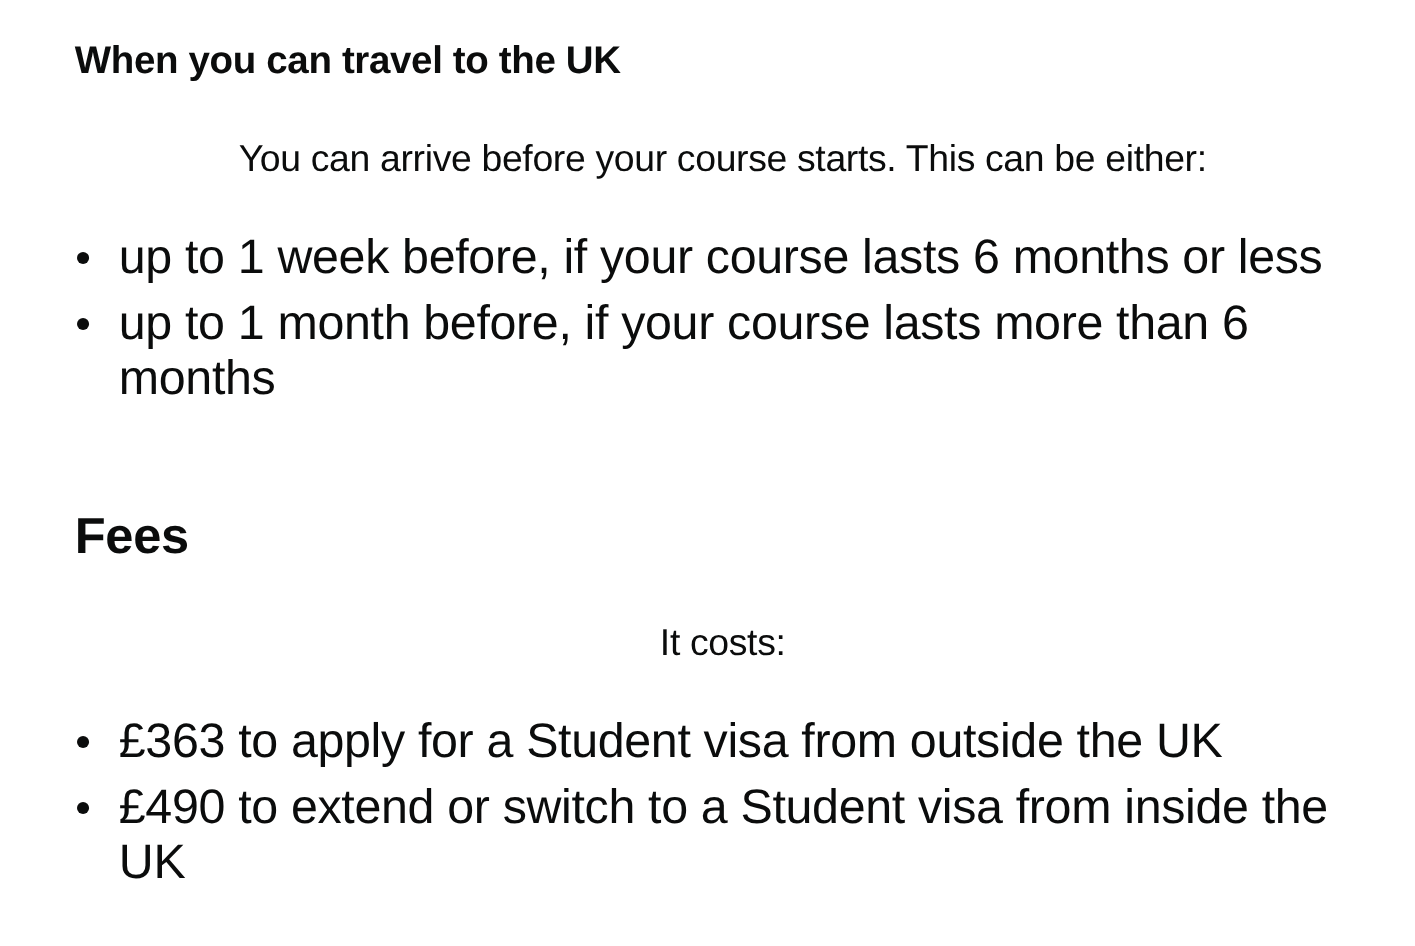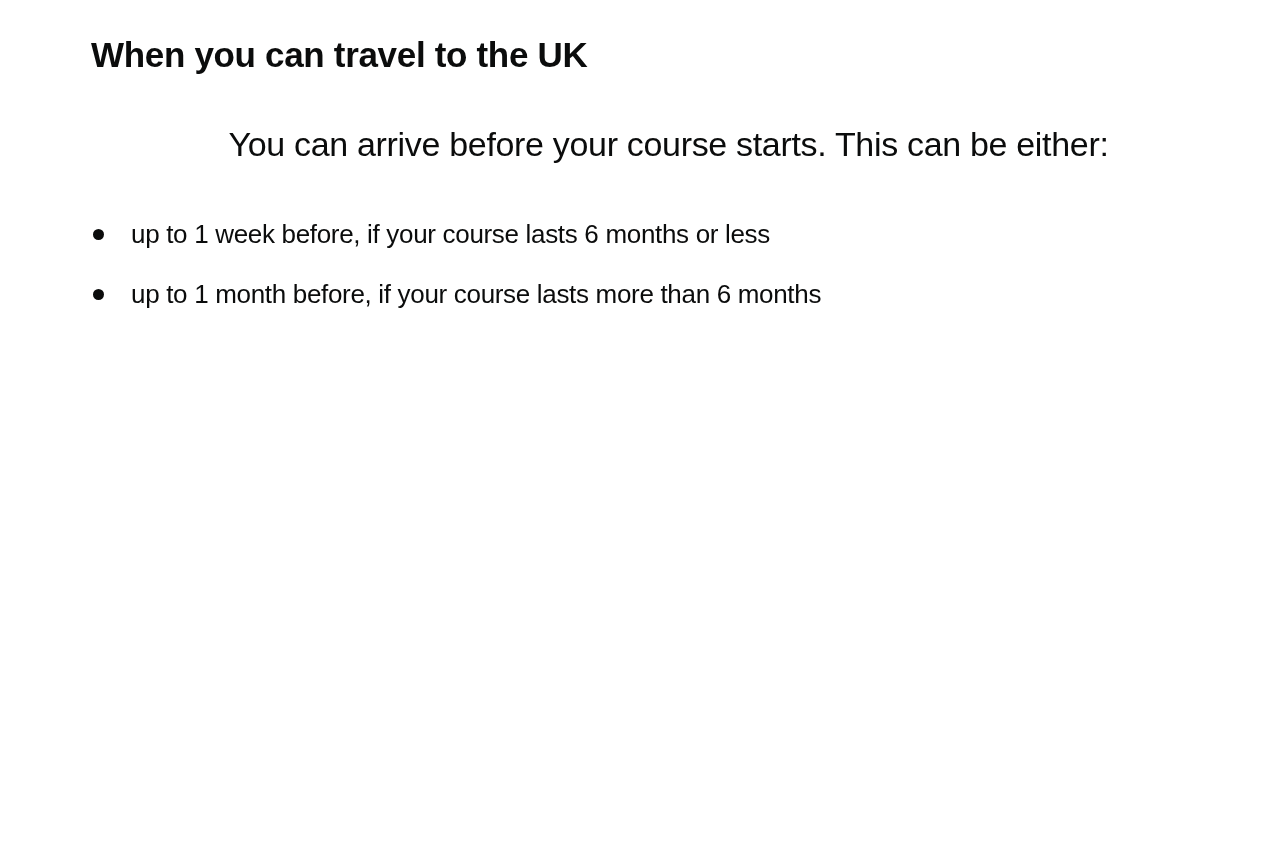--- a/index.html
+++ b/index.html
@@ -11,21 +11,20 @@
   body {
     width: 1286px;
     height: 860px;
     background: #ffffff;
     color: #0b0c0c;
     font-family: "Liberation Sans", sans-serif;
     letter-spacing: -0.02em;
   }
   .article {
     padding: 33px 40px 0 68px;
-    margin-left: 23px;
   }
   .heading-s {
     font-size: 35px;
     line-height: 44px;
     font-weight: 700;
     margin: 0 0 42px 0;
   }
   .heading-m {
     font-size: 46px;
     line-height: 52px;
@@ -38,21 +37,21 @@
     margin: 0 0 40px 0;
     text-align: center;
   }
   .body-text.multiline {
     white-space: pre-line;
   }
   ul.bullet-list {
     list-style: none;
     margin: 0 0 40px 0;
     padding: 0 0 0 40px;
-    font-size: 26px;
+    font-size: 44px;
     line-height: 50px;
   }
   ul.bullet-list li {
     position: relative;
     margin-bottom: 10px;
   }
   ul.bullet-list li:last-child {
     margin-bottom: 0;
   }
   ul.bullet-list li::before {
@@ -76,14 +75,24 @@
 
     <p class="body-text">You can arrive before your course starts. This can be either:</p>
 
     <ul class="bullet-list">
       <li>up to 1 week before, if your course lasts 6 months or less</li>
       <li>up to 1 month before, if your course lasts more than 6 months</li>
     </ul>
 
   </section>
 
+  <section>
+    <h2 class="heading-m">Fees</h2>
+
+    <p class="body-text">It costs:</p>
+
+    <ul class="bullet-list">
+      <li>£363 to apply for a Student visa from outside the UK</li>
+      <li>£490 to extend or switch to a Student visa from inside the UK</li>
+    </ul>
+  </section>
 
 </main>
 
 </body></html>

